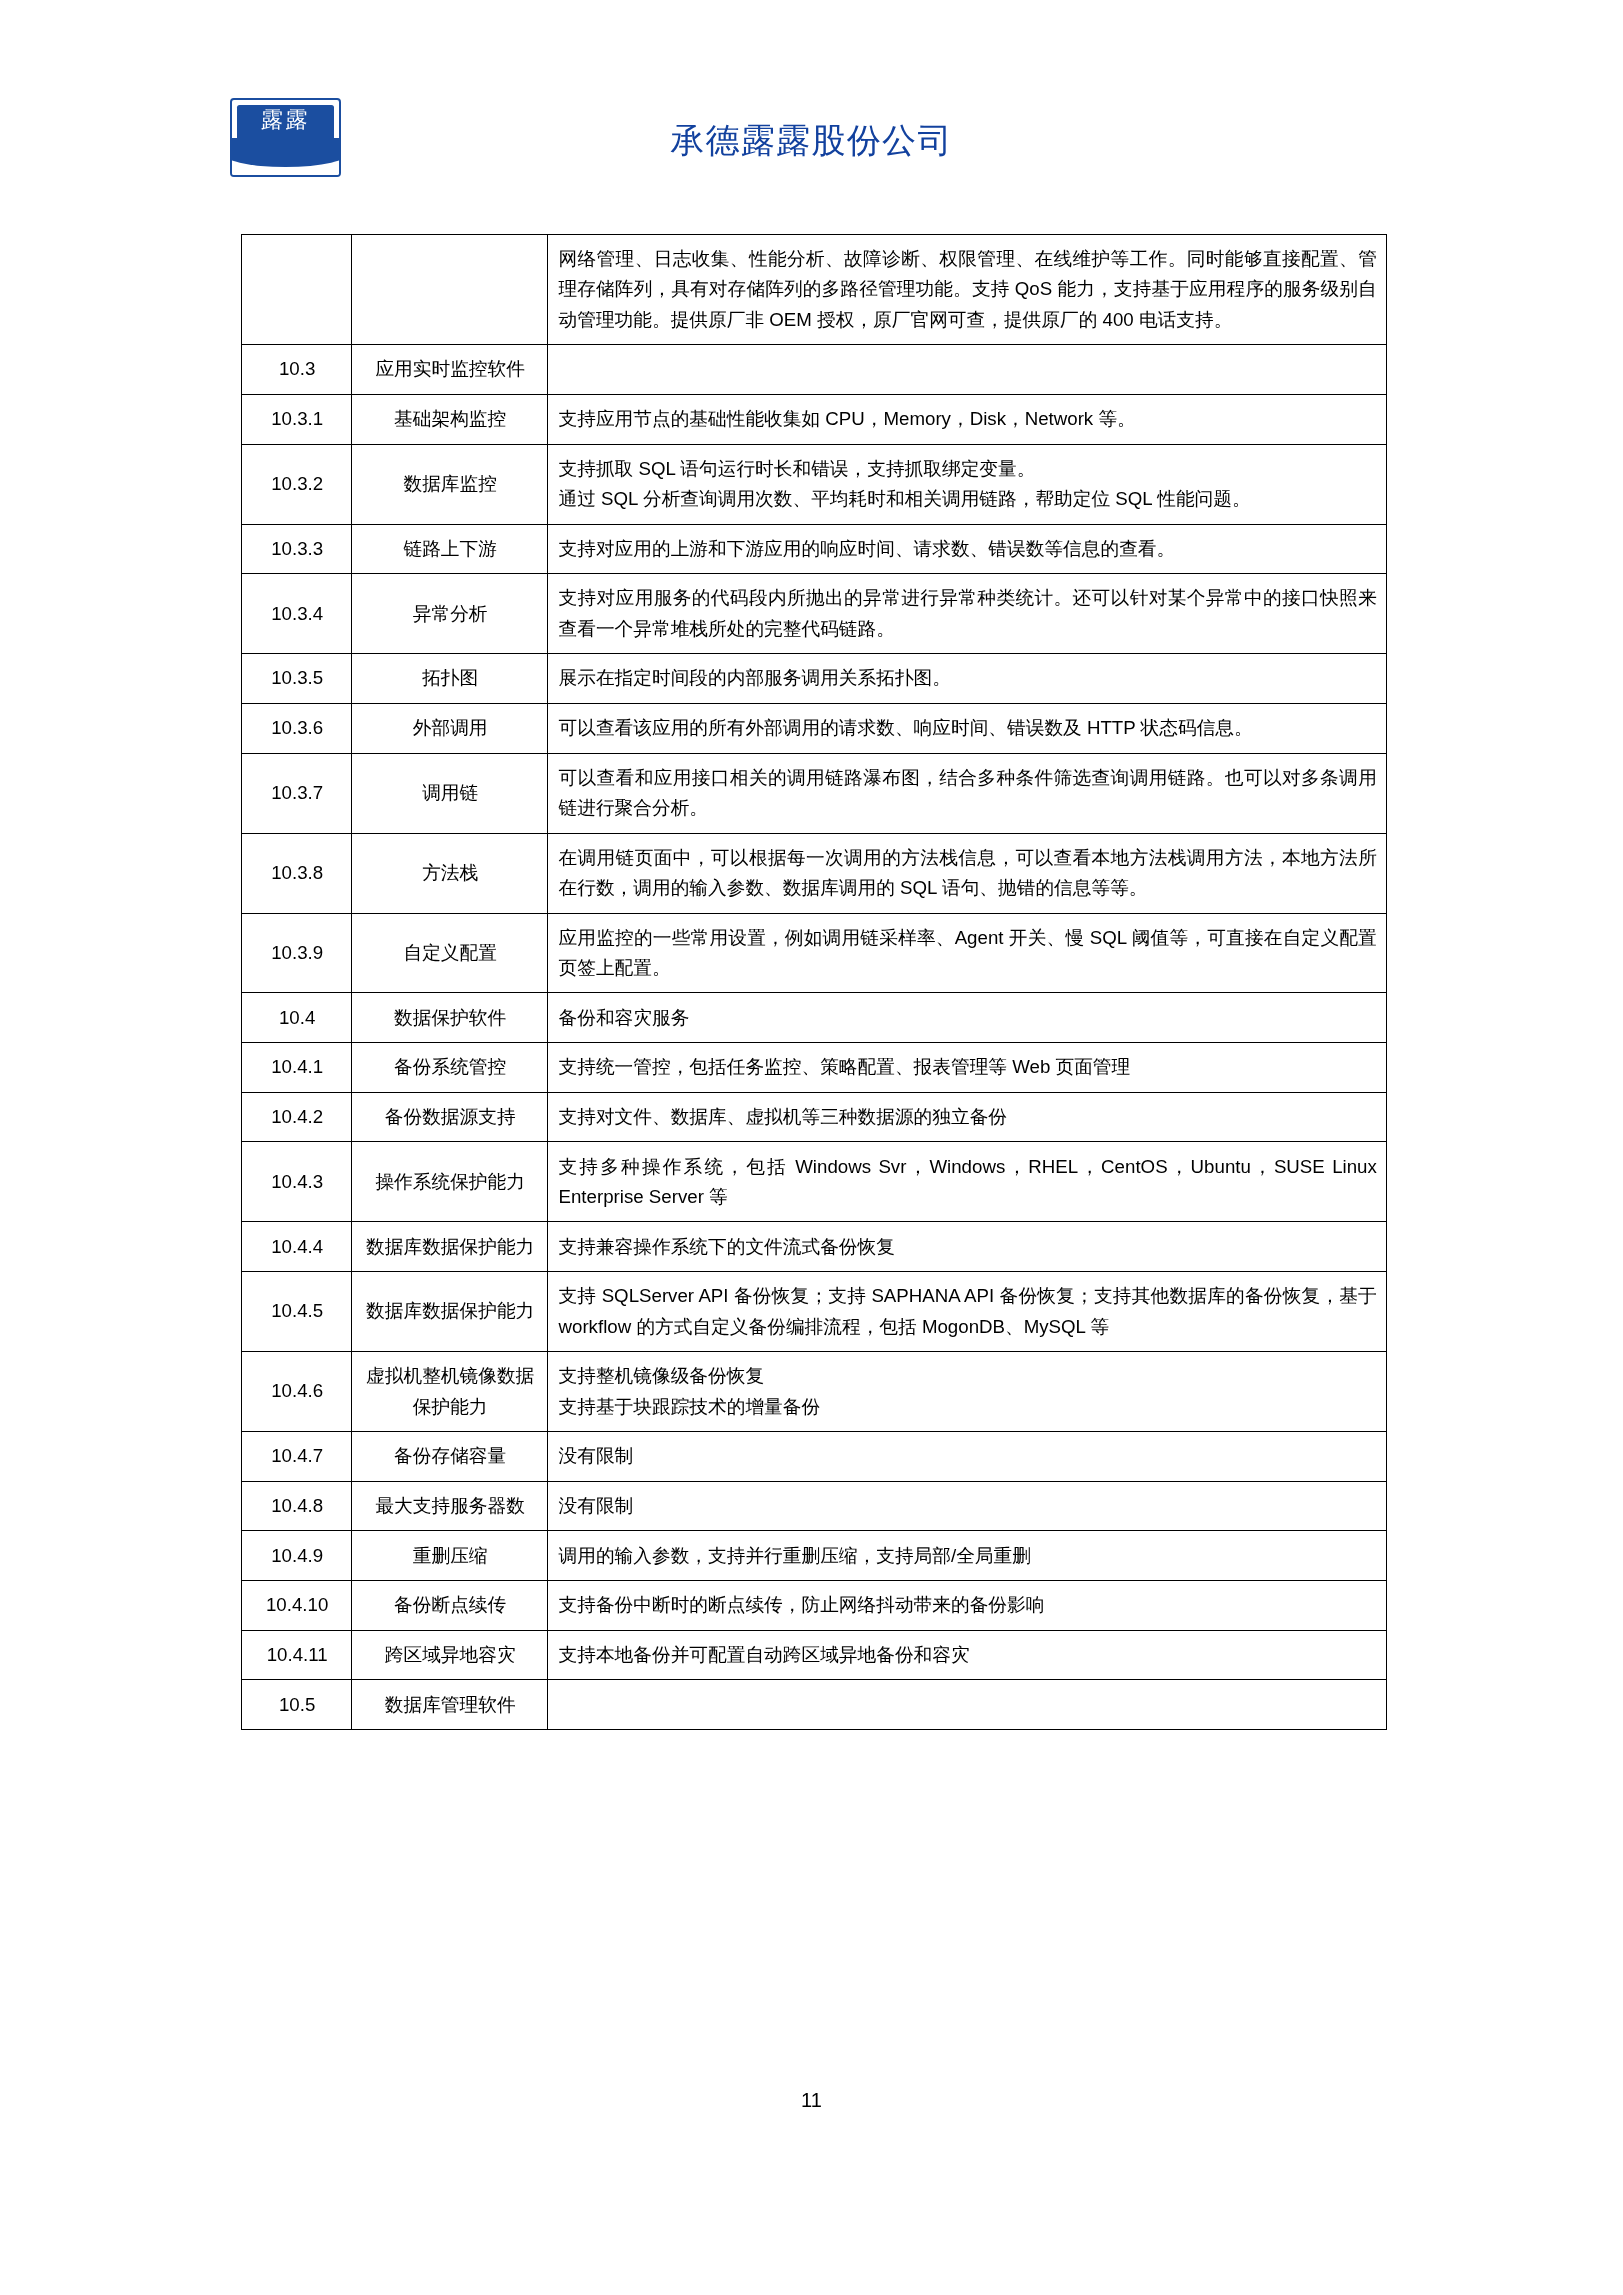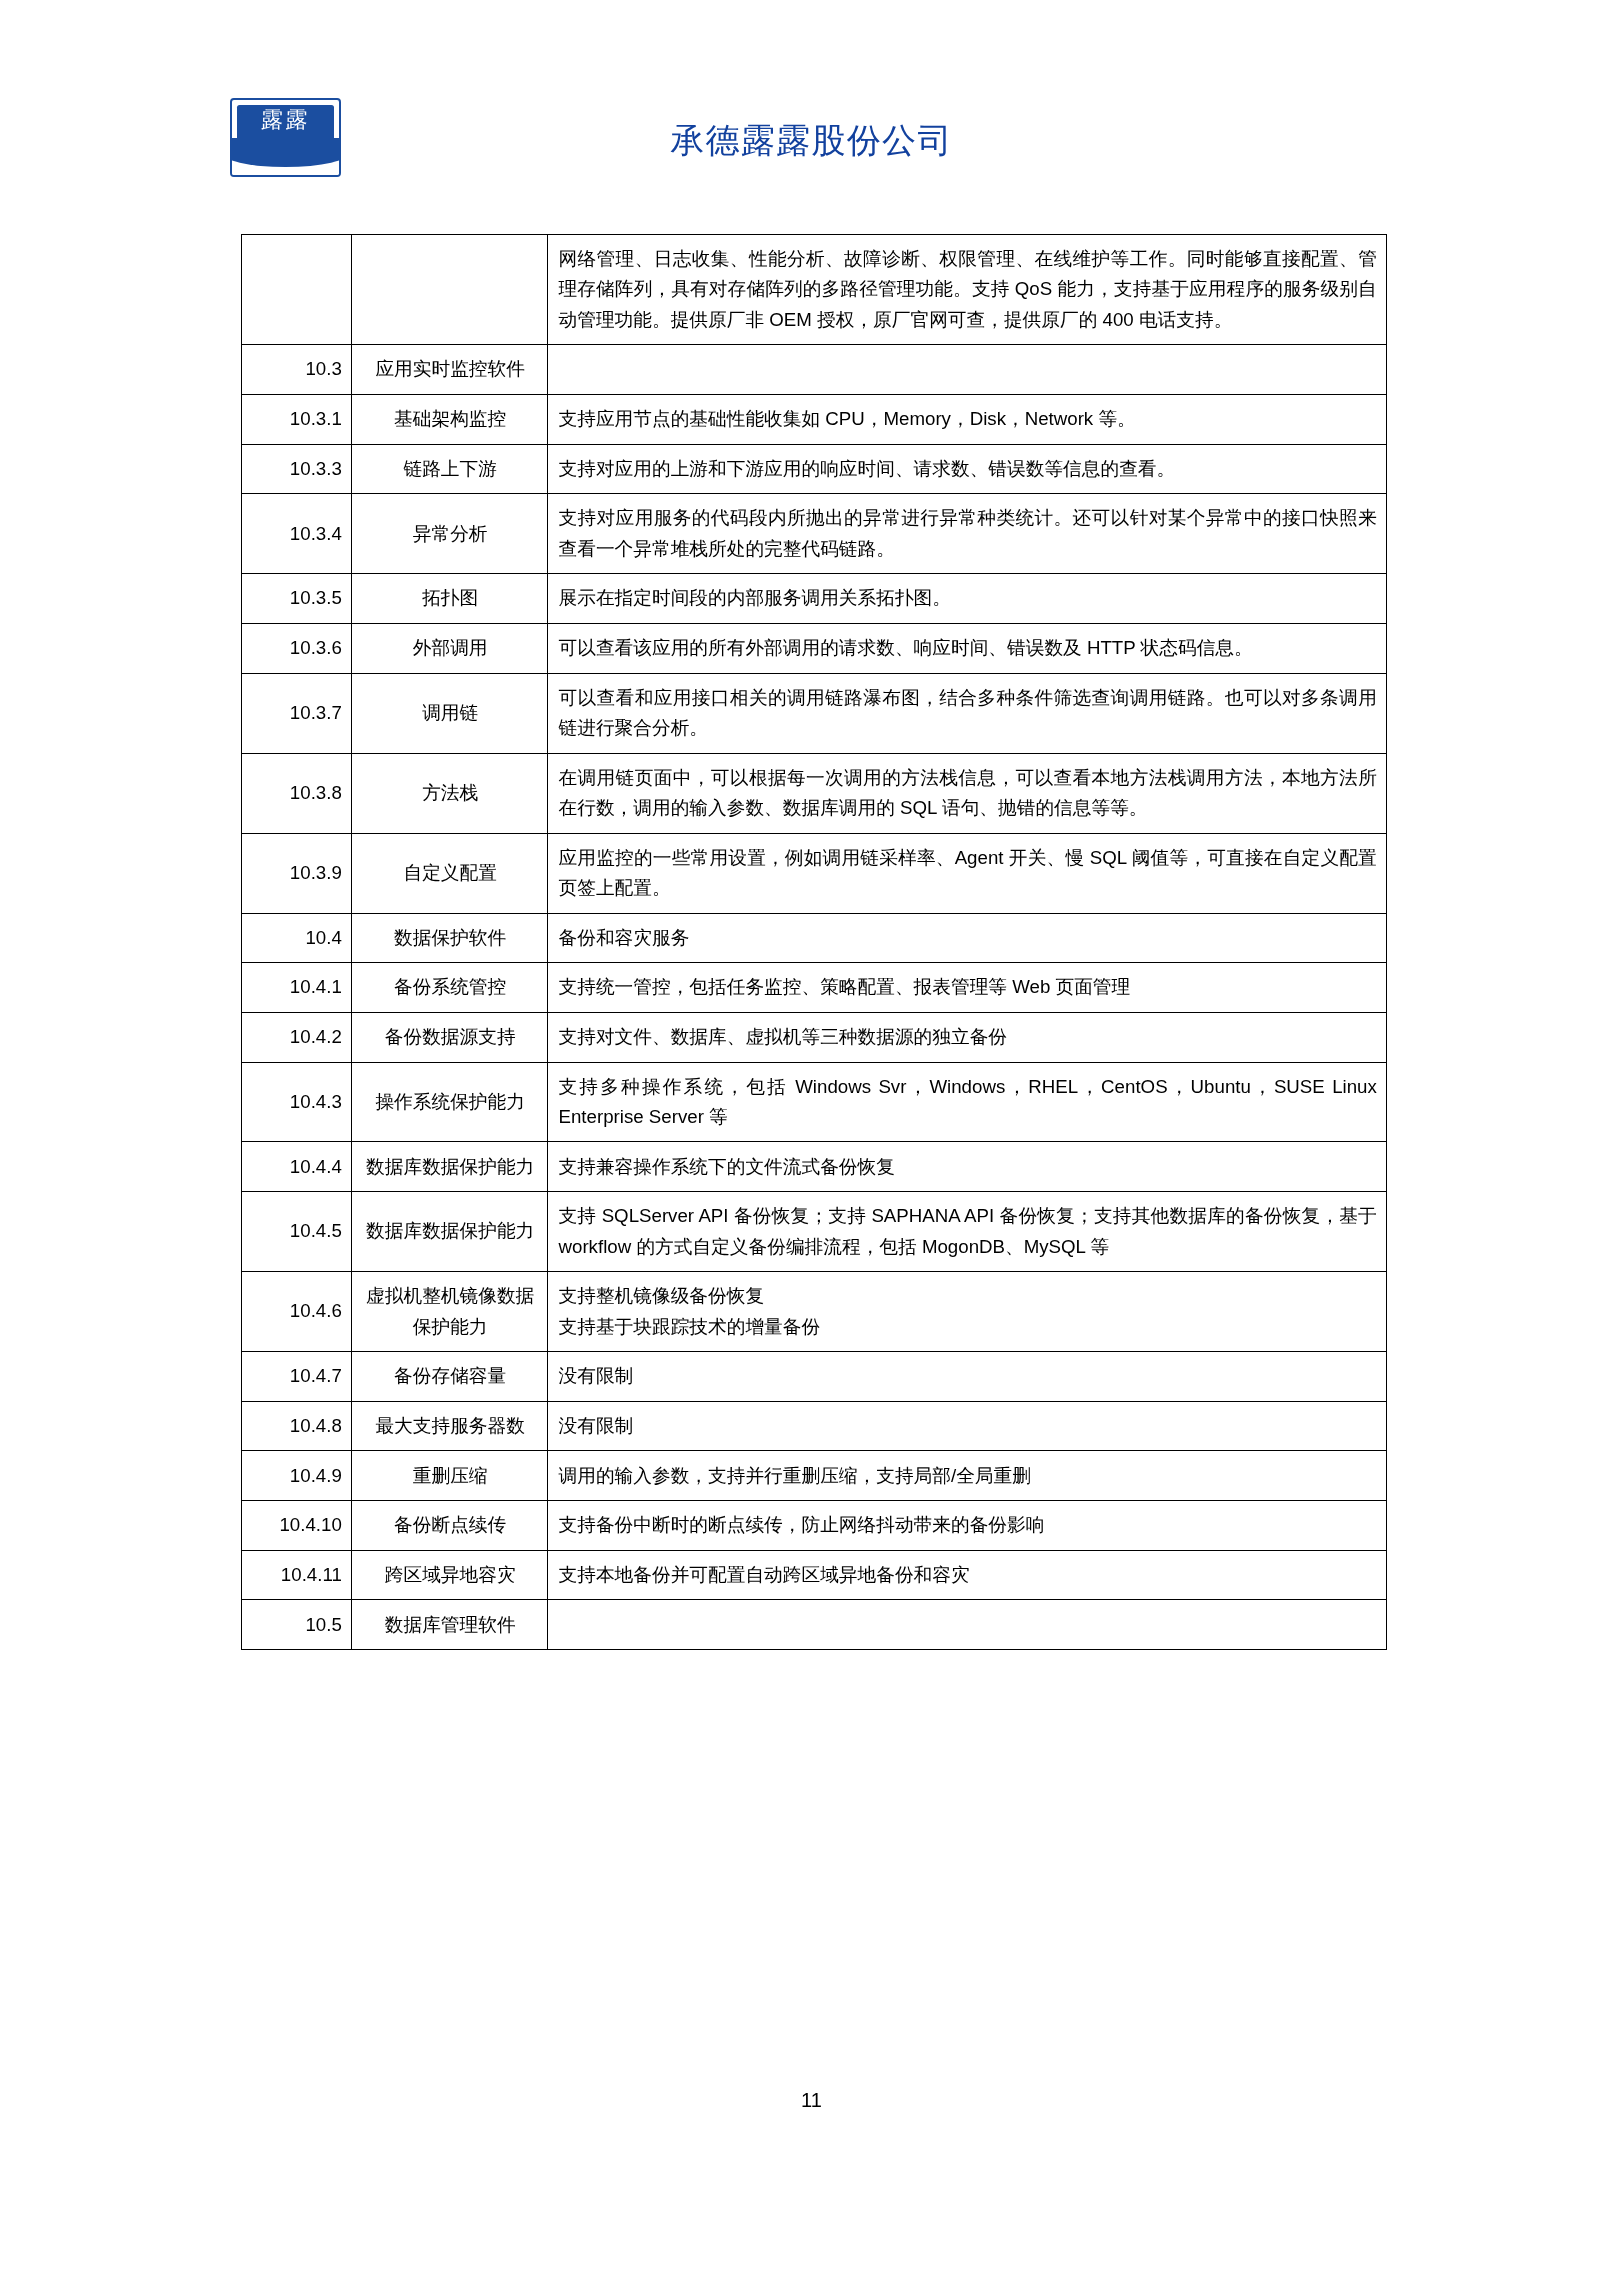--- a/index.html
+++ b/index.html
@@ -105,21 +105,21 @@
     border: 1.3px solid #000000;
     vertical-align: middle;
     font-size: 18.7px;
     line-height: 1.62;
     padding: 9.2px 9.2px 9.2px 10.5px;
     box-sizing: border-box;
     word-break: break-word;
   }
   td.c-no {
     width: 110px;
-    text-align: right;
+    text-align: center;
     padding-left: 3.9px;
     padding-right: 3.9px;
   }
   td.c-name {
     width: 196px;
     text-align: center;
     padding-left: 5.2px;
     padding-right: 5.2px;
   }
   td.c-desc {
@@ -163,20 +163,25 @@
             <td class="c-no">10.3</td>
             <td class="c-name">应用实时监控软件</td>
             <td class="c-desc"></td>
           </tr>
           <tr>
             <td class="c-no">10.3.1</td>
             <td class="c-name">基础架构监控</td>
             <td class="c-desc">支持应用节点的基础性能收集如 CPU，Memory，Disk，Network 等。</td>
           </tr>
           <tr>
+            <td class="c-no">10.3.2</td>
+            <td class="c-name">数据库监控</td>
+            <td class="c-desc">支持抓取 SQL 语句运行时长和错误，支持抓取绑定变量。<br>通过 SQL 分析查询调用次数、平均耗时和相关调用链路，帮助定位 SQL 性能问题。</td>
+          </tr>
+          <tr>
             <td class="c-no">10.3.3</td>
             <td class="c-name">链路上下游</td>
             <td class="c-desc">支持对应用的上游和下游应用的响应时间、请求数、错误数等信息的查看。</td>
           </tr>
           <tr>
             <td class="c-no">10.3.4</td>
             <td class="c-name">异常分析</td>
             <td class="c-desc">支持对应用服务的代码段内所抛出的异常进行异常种类统计。还可以针对某个异常中的接口快照来查看一个异常堆栈所处的完整代码链路。</td>
           </tr>
           <tr>

